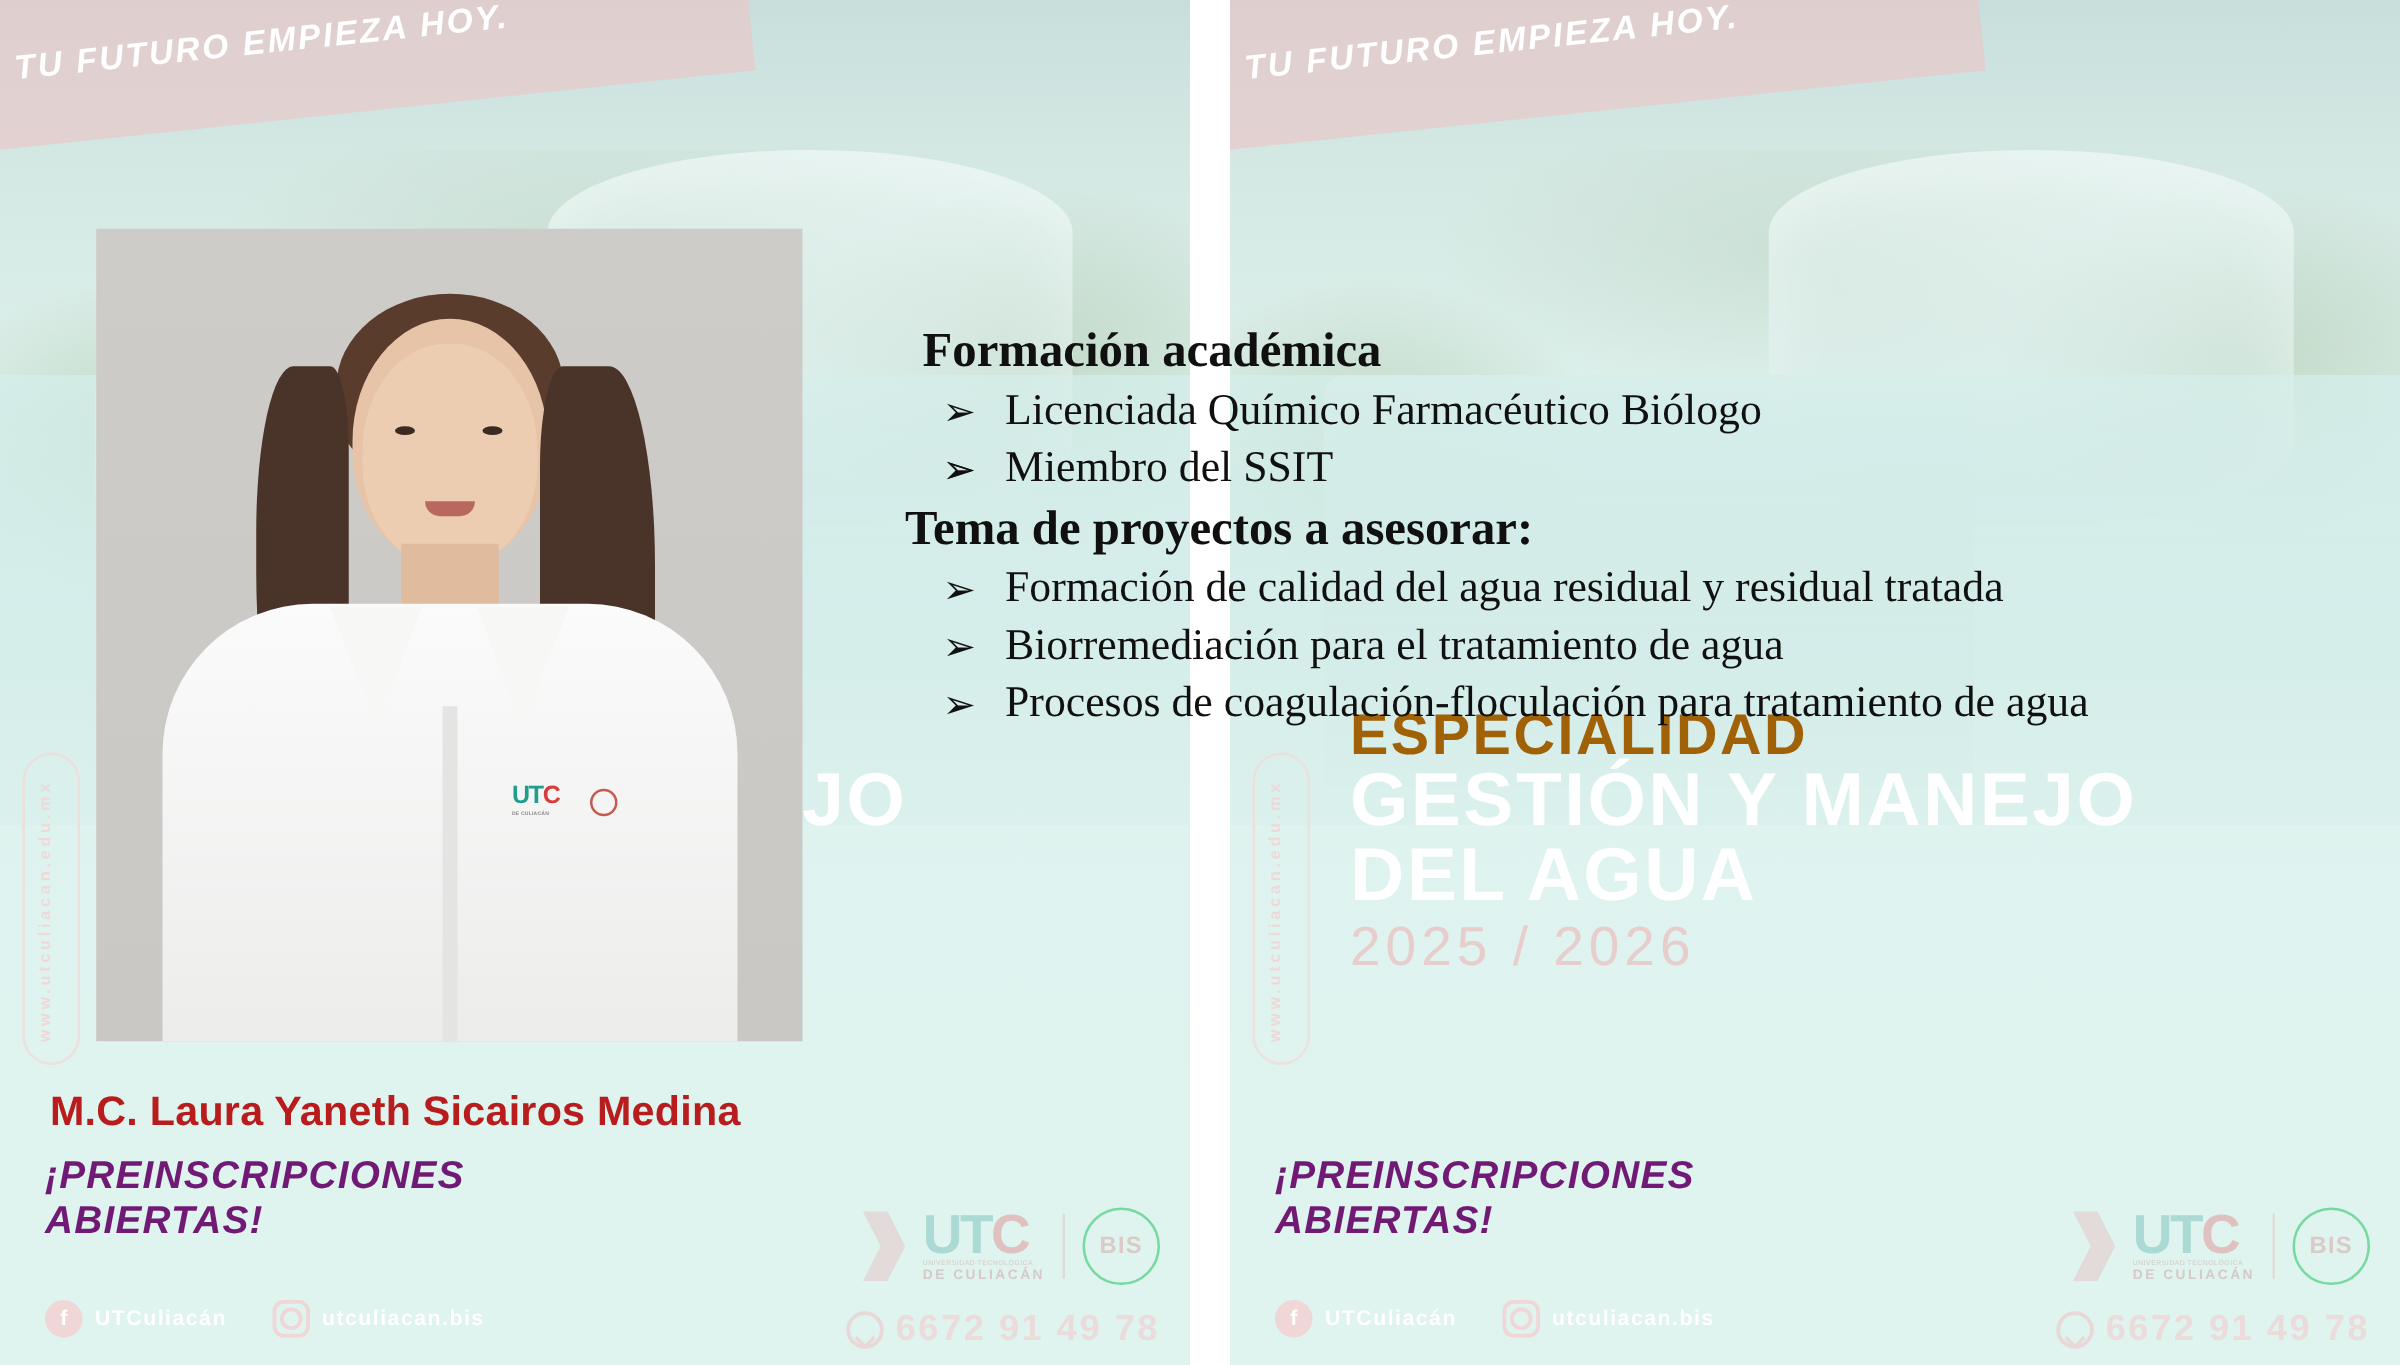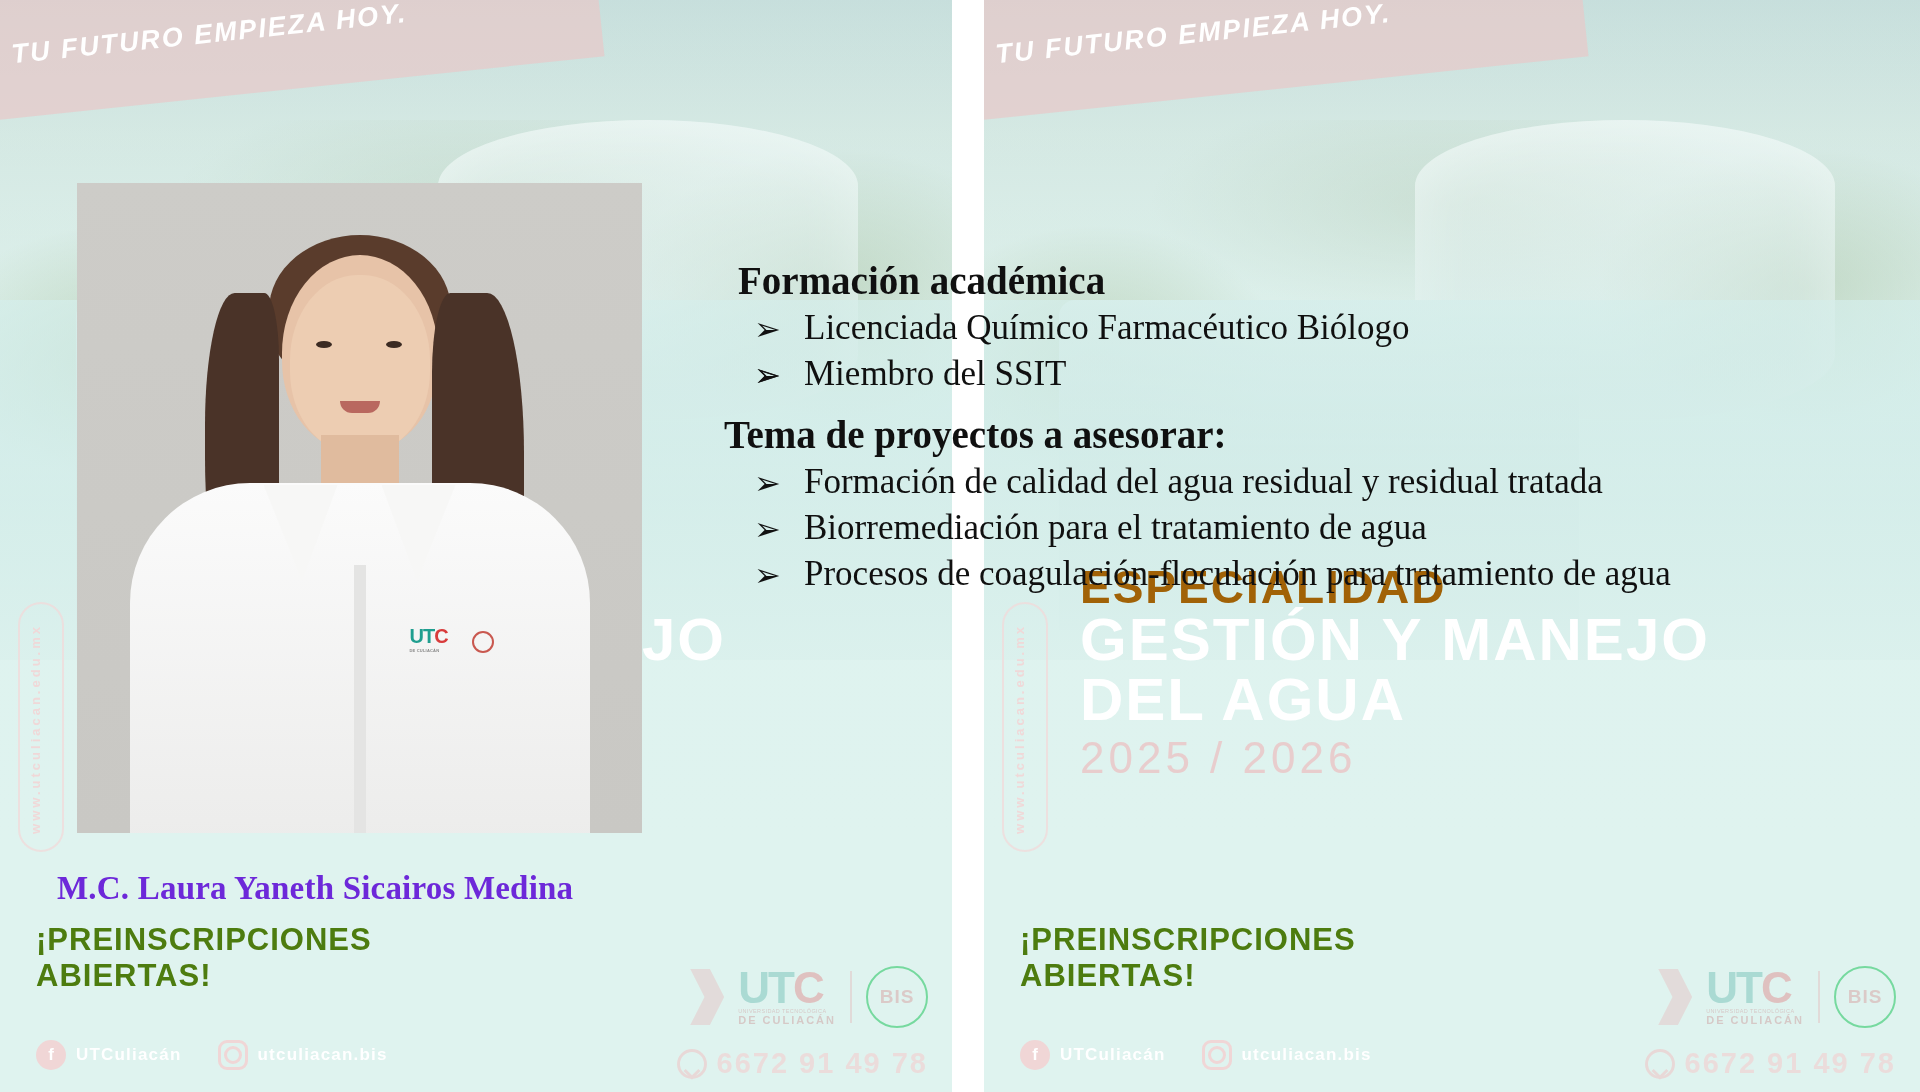--- a/index.html
+++ b/index.html
@@ -91,22 +91,22 @@
   }
   .vpill {
     position:absolute; left:18px; bottom:240px; width:46px; height:250px;
     border:2px solid #f2dada; border-radius:24px; z-index:3; opacity:.75;
   }
 
   
   .footer { position:absolute; left:0; right:0; bottom:0; height:180px; z-index:5; }
   .pre {
     position:absolute; left:36px; top:10px;
-    font-family:"Liberation Sans", sans-serif; font-weight:800; 
-    font-size:31px; line-height:1.15; letter-spacing:1px; color:#4d7c0f;
+    font-family:"Liberation Sans", sans-serif; font-weight:800; font-style:italic;
+    font-size:31px; line-height:1.15; letter-spacing:1px; color:#701a75;
   }
   .socials { position:absolute; left:36px; bottom:22px; display:flex; gap:36px; align-items:center; }
   .soc { display:flex; align-items:center; gap:10px; }
   .soc-ic {
     width:30px; height:30px; border-radius:50%; background:#f0d6d6;
     display:flex; align-items:center; justify-content:center;
     color:#ffffff; font-family:"Liberation Sans", sans-serif; font-weight:700; font-size:17px;
   }
   .soc-ic.ig { border-radius:9px; background:transparent; border:3px solid #f0d6d6; position:relative; }
   .soc-ic.ig::after{ content:""; position:absolute; width:12px; height:12px; border:3px solid #f0d6d6; border-radius:50%; }
@@ -182,37 +182,37 @@
   .content {
     position:absolute; left:718px; top:258px; width:1110px;
     color:#101010;
   }
   .c-h {
     font-family:"Liberation Serif", serif; font-weight:700;
     font-size:39px; line-height:1.18; margin-left:20px;
   }
   .c-h2 {
     font-family:"Liberation Serif", serif; font-weight:700;
-    font-size:39px; line-height:1.18; margin-top:16px; margin-left:6px;
+    font-size:39px; line-height:1.18; margin-top:4px; margin-left:6px;
   }
   .c-list { list-style:none; margin:0 0 0 24px; padding:0; }
   .c-list li {
     position:relative; padding-left:62px;
     font-family:"Liberation Serif", serif; font-weight:400;
     font-size:35px; line-height:1.26; margin-top:2px;
   }
   .c-list li .bullet {
     position:absolute; left:12px; top:2px;
     font-size:32px; line-height:1.32; color:#111;
   }
 
   .author {
-    position:absolute; left:57px; top:870px;
-    font-family:Liberation Serif, serif; font-weight:700; font-size:33px;
-    color:#6d28d9; letter-spacing:.2px;
+    position:absolute; left:40px; top:870px;
+    font-family:Liberation Sans, sans-serif; font-weight:700; font-size:33px;
+    color:#b91c1c; letter-spacing:.2px;
   }
 </style>
 </head>
 <body>
 
 <div class="stage">
 
   <div class="poster left">
     <div class="photo-bg">
       <div class="sky"></div>

